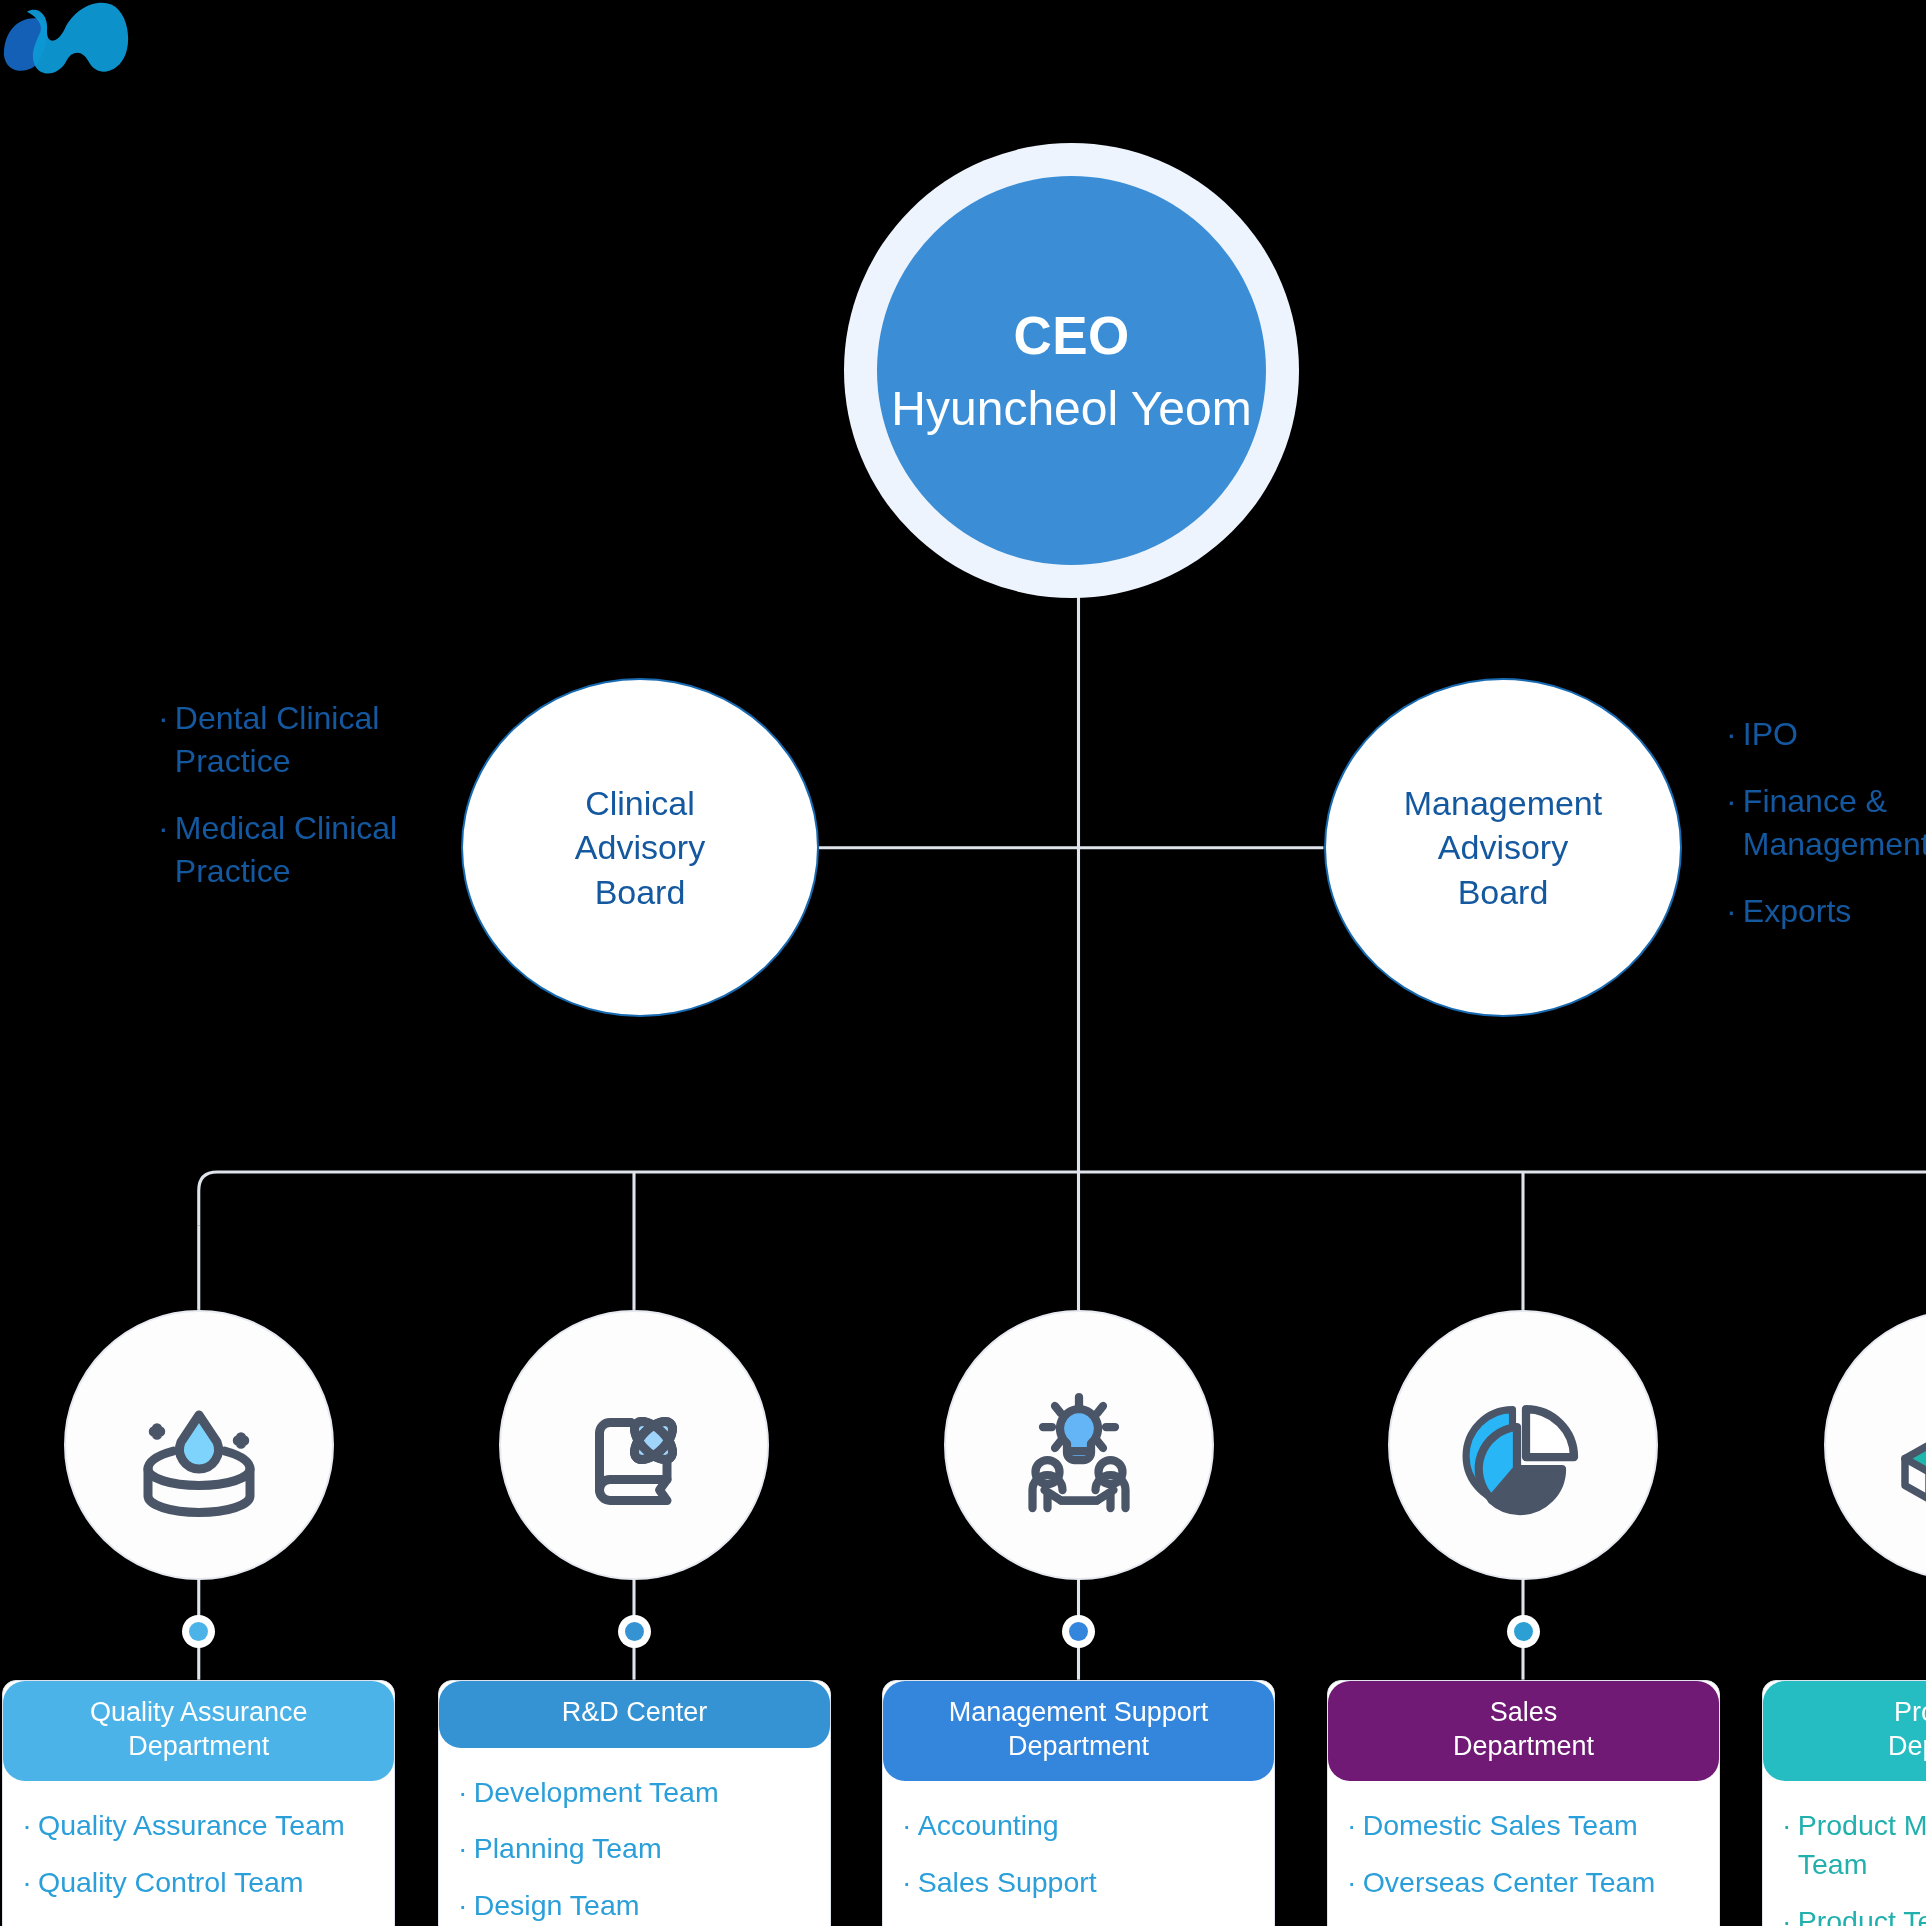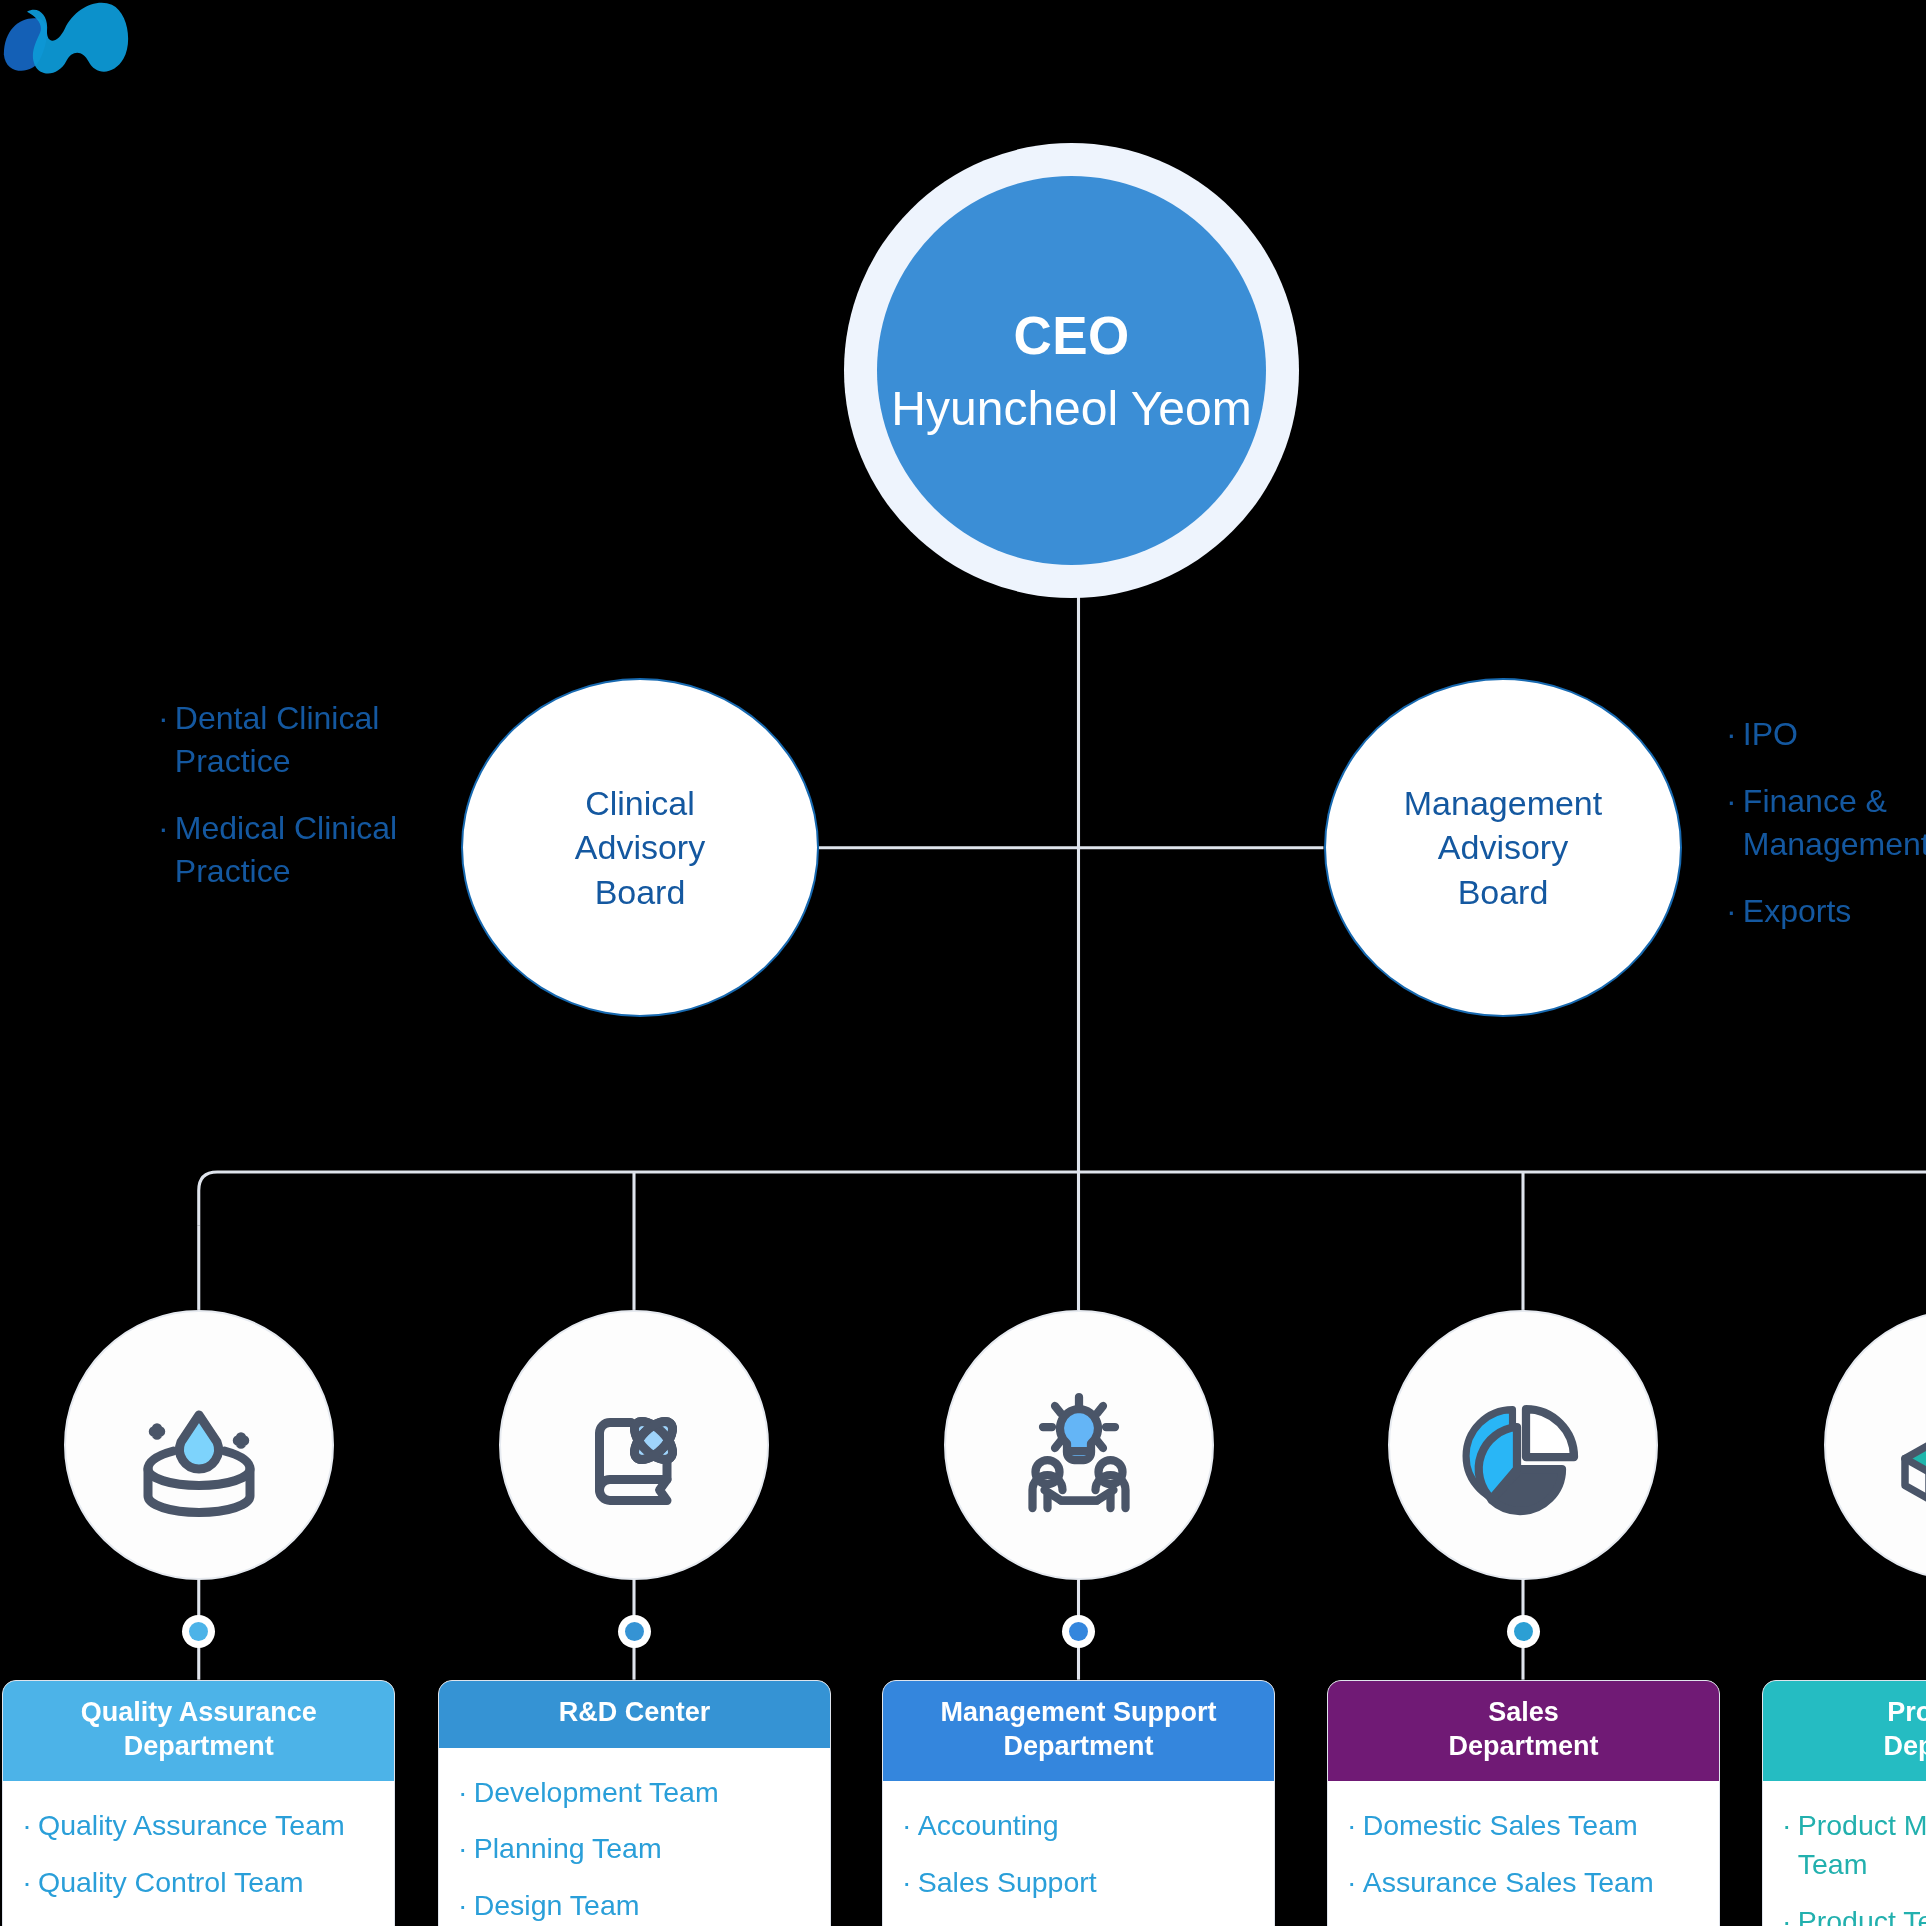--- a/index.html
+++ b/index.html
@@ -179,27 +179,28 @@
     overflow: hidden;
     z-index: 5;
     display: flex;
     flex-direction: column;
   }
   .dept-card-header {
     padding: 15.4px 9.2px 17.7px;
     text-align: center;
     color: #ffffff;
     font-size: 27px;
-    font-weight: 700;
+    font-weight: 400;
     line-height: 1.24;
     min-height: 66px;
     box-sizing: border-box;
     display: flex;
     align-items: center;
     justify-content: center;
+    border-radius: 22px;
   }
   .dept-card-body {
     flex: 1 1 auto;
     padding: 25.4px 19px 23px;
     box-sizing: border-box;
   }
   .dept-card-body .bullet-row {
     display: flex;
     align-items: flex-start;
     font-size: 28.5px;
@@ -460,21 +461,21 @@
       <div>Department</div>
     </div>
   </div>
   <div class="dept-card-body" style="color: rgb(42, 159, 217);">
     <div class="bullet-row">
       <span class="dot">·</span>
       <span>Domestic Sales Team</span>
     </div>
     <div class="bullet-row">
       <span class="dot">·</span>
-      <span>Assurance Sales Team</span>
+      <span>Overseas Center Team</span>
     </div>
   </div>
 </div>
 
 <div class="dept-card" style="left:1762px; top:1680px; height:767px;">
   <div class="dept-card-header" style="background: rgb(37, 188, 194);">
     <div>
       <div>Production</div>
       <div>Department</div>
     </div>

